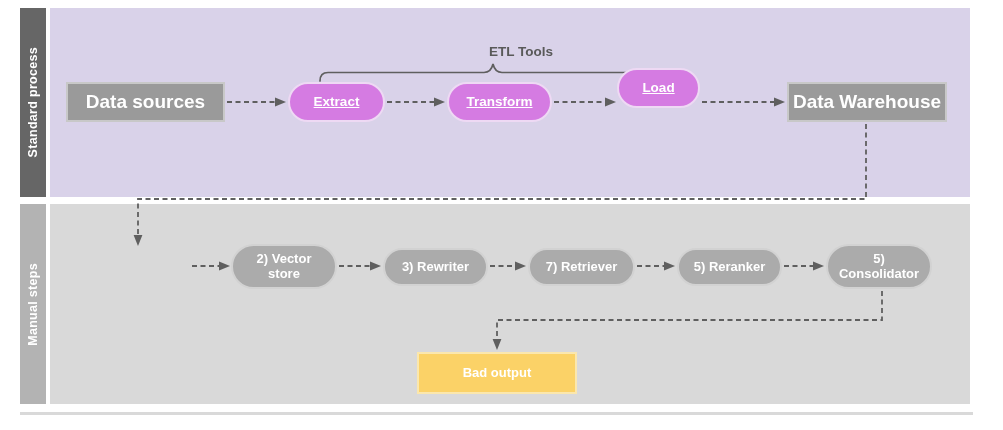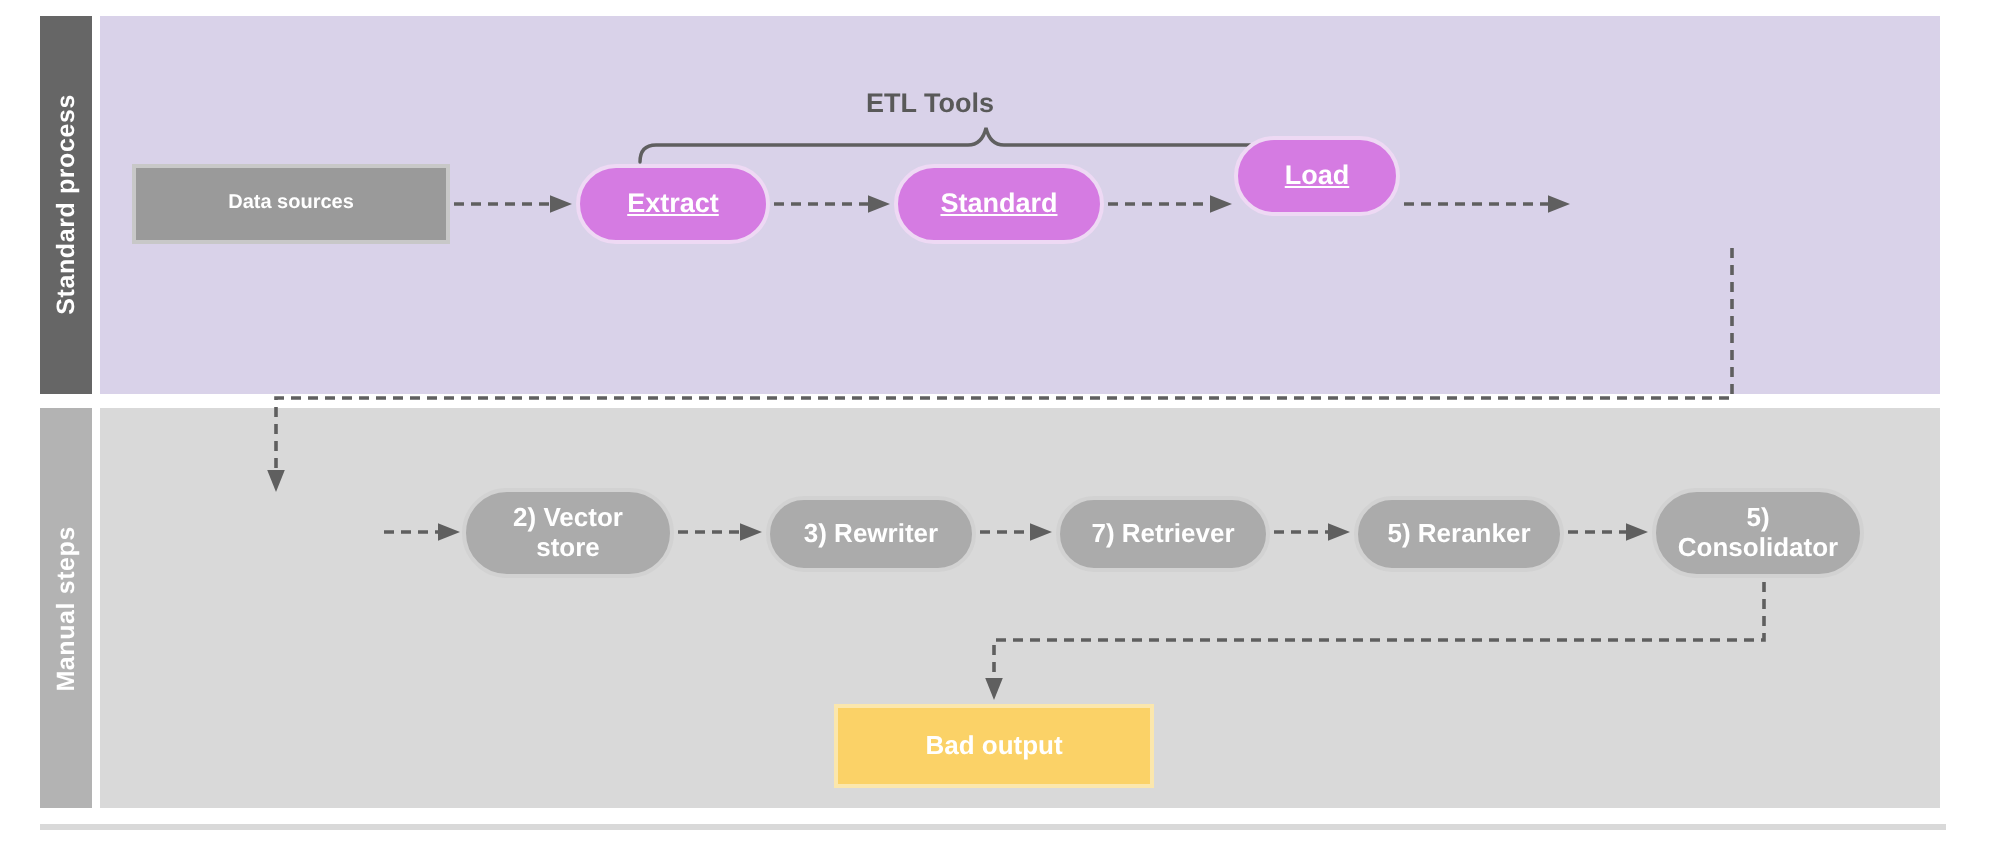--- a/index.html
+++ b/index.html
@@ -66,21 +66,21 @@
     justify-content: center;
     text-align: center;
     color: #ffffff;
     font-weight: 700;
     font-size: 13px;
     line-height: 1.15;
   }
   .node.rect-gray {
     background: var(--gray-box-fill);
     border: 2px solid var(--gray-box-border);
-    font-size: 10px;
+    font-size: 19px;
   }
   .node.pill-pink {
     background: var(--etl-pill-fill);
     border: 2px solid var(--etl-pill-border);
     border-radius: 24px;
     font-size: 13.5px;
     text-decoration: underline;
   }
   .node.pill-gray {
     background: var(--step-pill-fill);
@@ -90,21 +90,21 @@
   }
   .node.rect-yellow {
     background: var(--bad-output-fill);
     border: 2px solid var(--bad-output-border);
   }
 
   .brace-title {
     position: absolute;
     left: 433px; top: 44px;
     width: 120px;
-    text-align: left;
+    text-align: right;
     font-weight: 700;
     font-size: 13.5px;
     color: var(--brace-text);
     z-index: 2;
   }
 </style>
 </head>
 <body>
 
 <div class="canvas">
@@ -176,22 +176,23 @@
       <polygon class="head" points="497,350 492.6,339 501.4,339"></polygon>
     </g>
 
     <path class="brace" d="M 320 81 Q 320 72.5 328 72.5 L 484 72.5 Q 491 72.5 493 64 Q 495 72.5 502 72.5 L 659 72.5 Q 667 72.5 667 81"></path>
   </svg>
 
   <div class="brace-title">ETL Tools</div>
 
   <div class="node rect-gray" style="left:66px; top:82px; width:159px; height:40px;">Data sources</div>
   <div class="node pill-pink" style="left:288px; top:82px; width:97px; height:40px;">Extract</div>
-  <div class="node pill-pink" style="left:447px; top:82px; width:105px; height:40px;">Standard</div>
+  <div class="node pill-pink" style="left:447px; top:82px; width:105px; height:40px;">Transform</div>
   <div class="node pill-pink" style="left:617px; top:68px; width:83px; height:40px;">Load</div>
+  <div class="node rect-gray" style="left:787px; top:82px; width:160px; height:40px;">Data Warehouse</div>
 
   <div class="node pill-gray" style="left:231px; top:244px; width:106px; height:45px; padding:0 13px;">2) Vector store</div>
   <div class="node pill-gray" style="left:383px; top:248px; width:105px; height:38px;">3) Rewriter</div>
   <div class="node pill-gray" style="left:528px; top:248px; width:107px; height:38px;">7) Retriever</div>
   <div class="node pill-gray" style="left:677px; top:248px; width:105px; height:38px;text-align:center;">5) Reranker</div>
   <div class="node pill-gray" style="left:826px; top:244px; width:106px; height:45px; padding:0 8px;">5) Consolidator</div>
 
   <div class="node rect-yellow" style="left:417px; top:352px; width:160px; height:42px;text-align:right;">Bad output</div>
 
   <div class="separator"></div>

